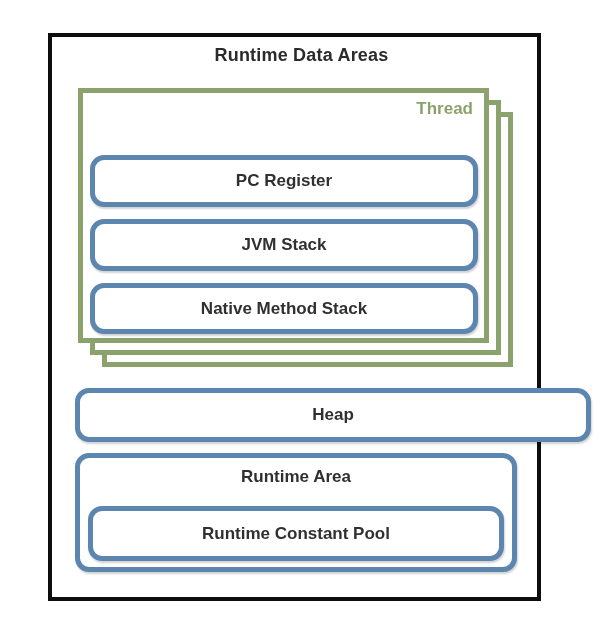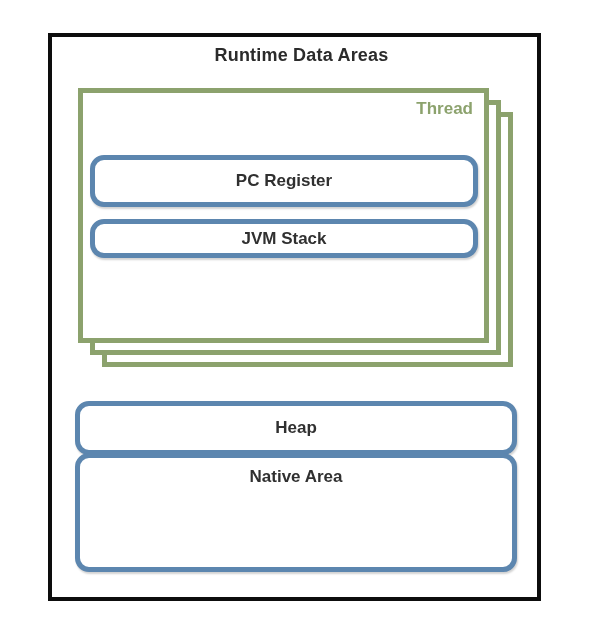--- a/index.html
+++ b/index.html
@@ -74,23 +74,23 @@
     background: #ffffff;
     display: flex;
     align-items: center;
     justify-content: center;
     font-size: 17px;
     font-weight: bold;
     color: #303030;
     box-shadow: 1px 2px 2px rgba(0,0,0,0.18);
   }
   .pc     { left: 7px; top: 62px;  width: 388px; height: 52px; }
-  .jvm    { left: 7px; top: 126px; width: 388px; height: 39px; }
+  .jvm    { left: 7px; top: 126px; width: 388px; height: 52px; }
   .native { left: 7px; top: 190px; width: 388px; height: 51px; }
-  .heap   { left: 23px; top: 351px; width: 442px; height: 54px; margin-top: 13px; }
+  .heap   { left: 23px; top: 351px; width: 516px; height: 54px; }
   .method {
     left: 23px; top: 416px; width: 442px; height: 119px;
     display: block;
   }
   .method-label {
     width: 100%;
     text-align: center;
     padding-top: 9px;
     font-size: 17px;
     font-weight: bold;
@@ -114,27 +114,33 @@
         <div class="thread-label">Thread</div>
 
         <div class="blue-box pc">
           <span>PC Register</span>
         </div>
 
         <div class="blue-box jvm">
           <span>JVM Stack</span>
         </div>
 
+        <div class="blue-box native">
+          <span>Native Method Stack</span>
+        </div>
 
       </div>
     </div>
 
     <div class="blue-box heap">
       <span>Heap</span>
     </div>
 
     <div class="blue-box method">
-      <div class="method-label">Native Area</div>
+      <div class="method-label">Runtime Area</div>
 
+      <div class="blue-box rcp">
+        <span>Runtime Constant Pool</span>
+      </div>
     </div>
 
   </div>
 </div>
 
 </body></html>

